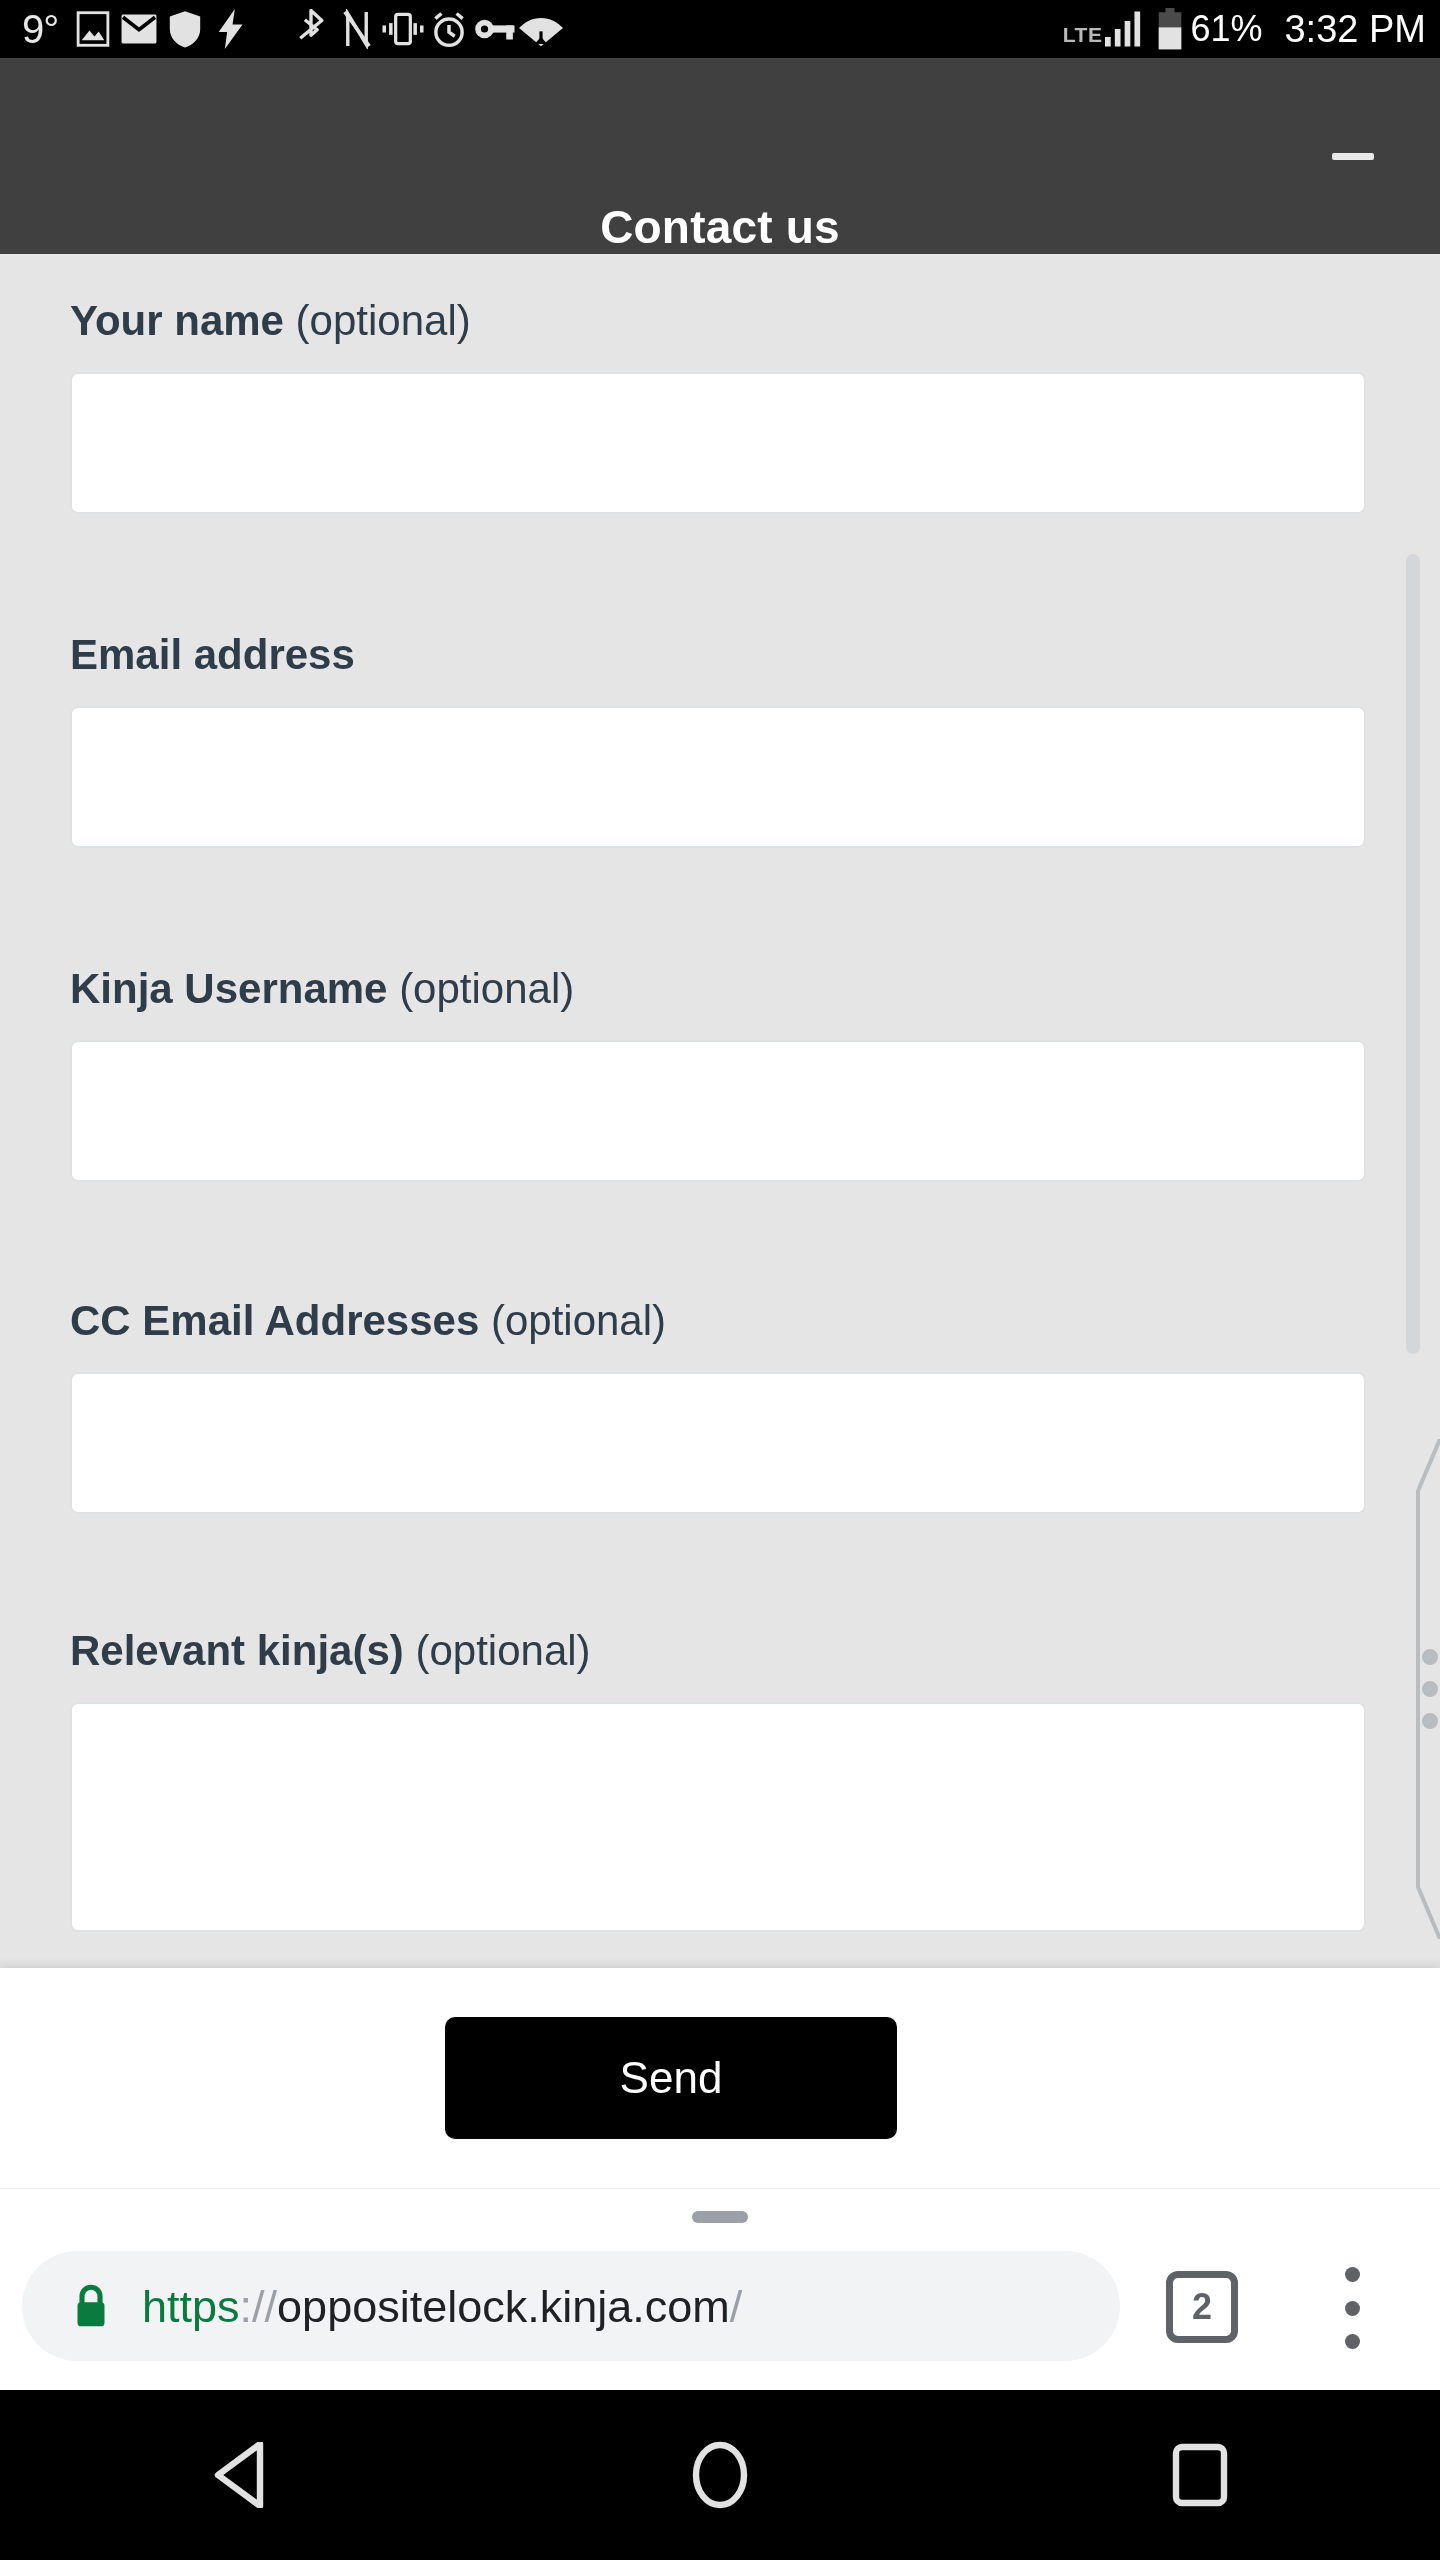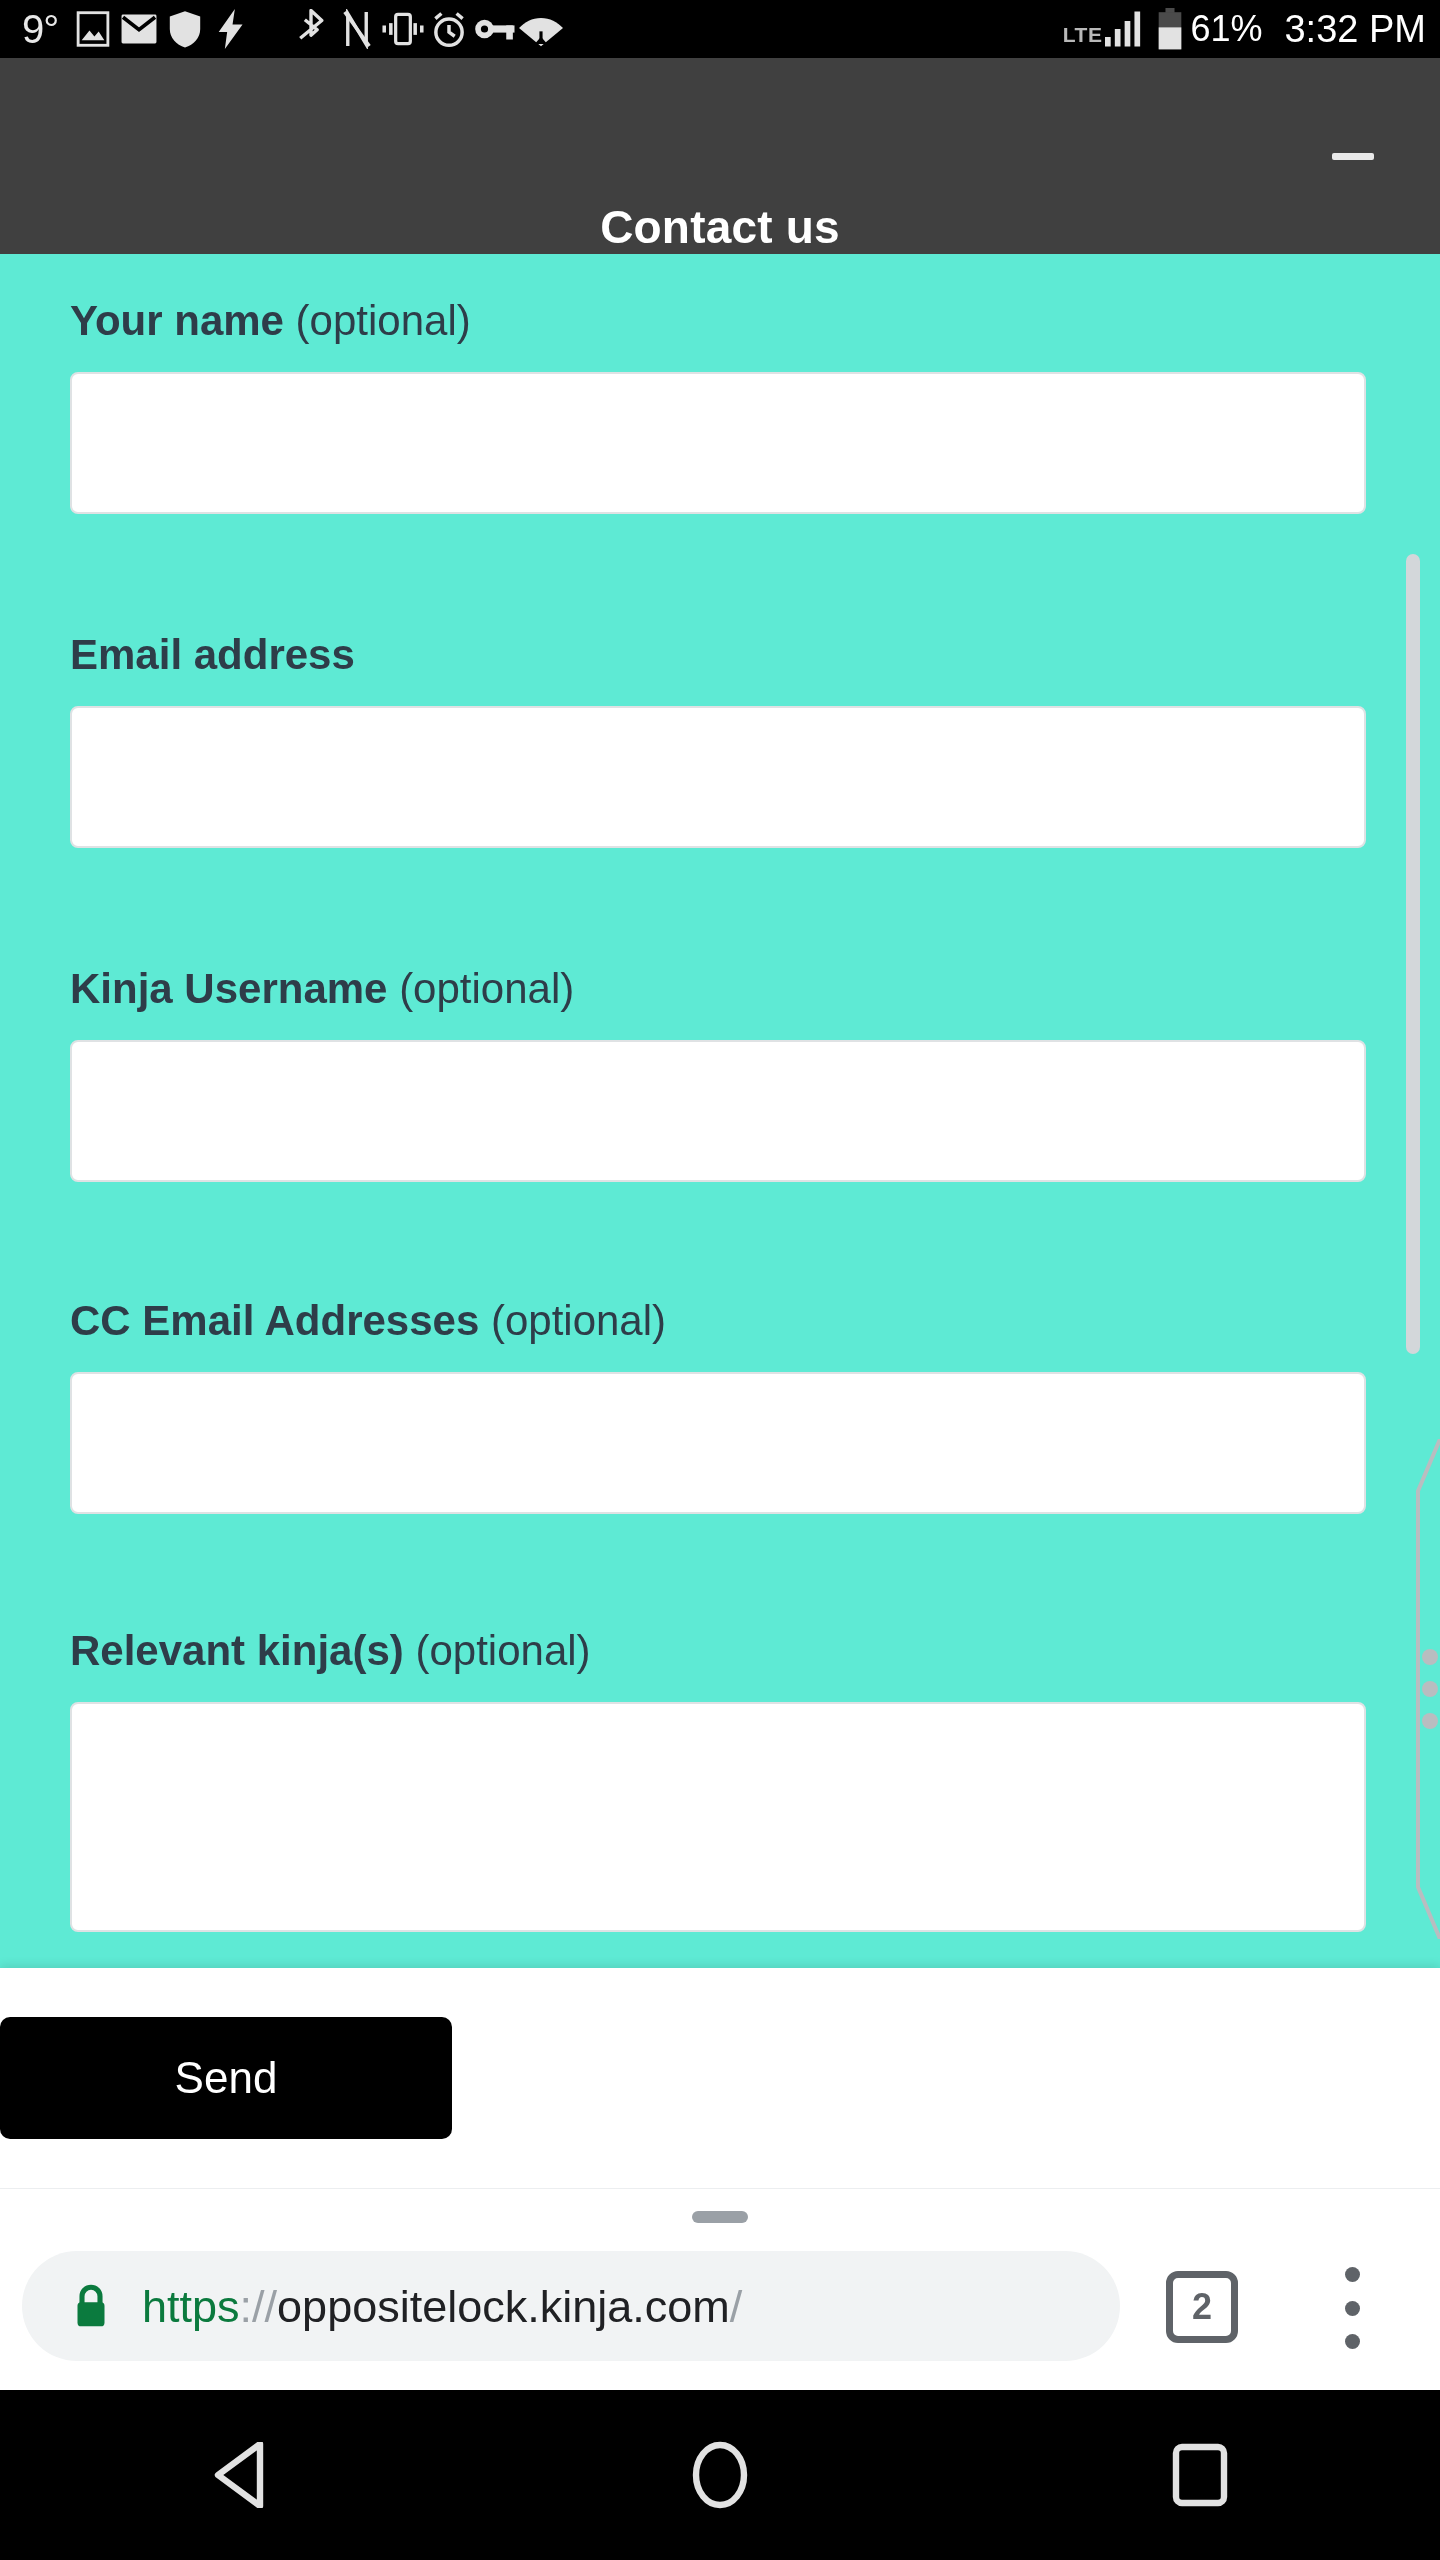--- a/index.html
+++ b/index.html
@@ -36,21 +36,21 @@
   .modal-title { color:#fff; font-size:46px; font-weight:700; letter-spacing:0.2px; }
   .minimize-btn {
     position:absolute; right:52px; top:50%; transform:translateY(-50%);
     width:70px; height:70px; display:flex; align-items:center; justify-content:center;
   }
   .minimize-bar { width:42px; height:7px; background:#e9e9e9; border-radius:2px; }
 
   
   .form-body {
     position:absolute; top:254px; left:0; width:1440px; height:1714px;
-    background:#5eead4; overflow:hidden;
+    background:#e5e5e5; overflow:hidden;
   }
   .field { position:absolute; left:70px; width:1296px; }
   .field-label {
     font-size:42px; color:#2e3d49; line-height:1.1; white-space:nowrap;
     font-weight:400;
   }
   .field-label b { font-weight:700; }
   .field-input {
     margin-top:28px; width:1296px; height:142px;
     border:2px solid #dfe2e4; border-radius:8px; background:#fff;
@@ -69,21 +69,21 @@
   .edge-tab {
     position:absolute; right:0; top:1185px; width:46px; height:500px;
     overflow:hidden;
   }
   .edge-tab svg { display:block; }
 
   
   .form-footer {
     position:absolute; top:1968px; left:0; width:1440px; height:220px;
     background:#fff; box-shadow:0 -3px 9px rgba(0,0,0,0.10);
-    display:flex; align-items:center; justify-content:flex-start; padding-right:98px;text-decoration:underline;
+    display:flex; align-items:center; justify-content:center; padding-right:98px;text-decoration:underline;
   }
   .send-btn {
     width:452px; height:122px; background:#000; border:none; border-radius:10px;
     color:#fff; font-size:44px; font-family:"Liberation Sans", sans-serif;
     display:flex; align-items:center; justify-content:center; cursor:pointer;
   }
 
   
   .browser-chrome {
     position:absolute; top:2188px; left:0; width:1440px; height:202px;

